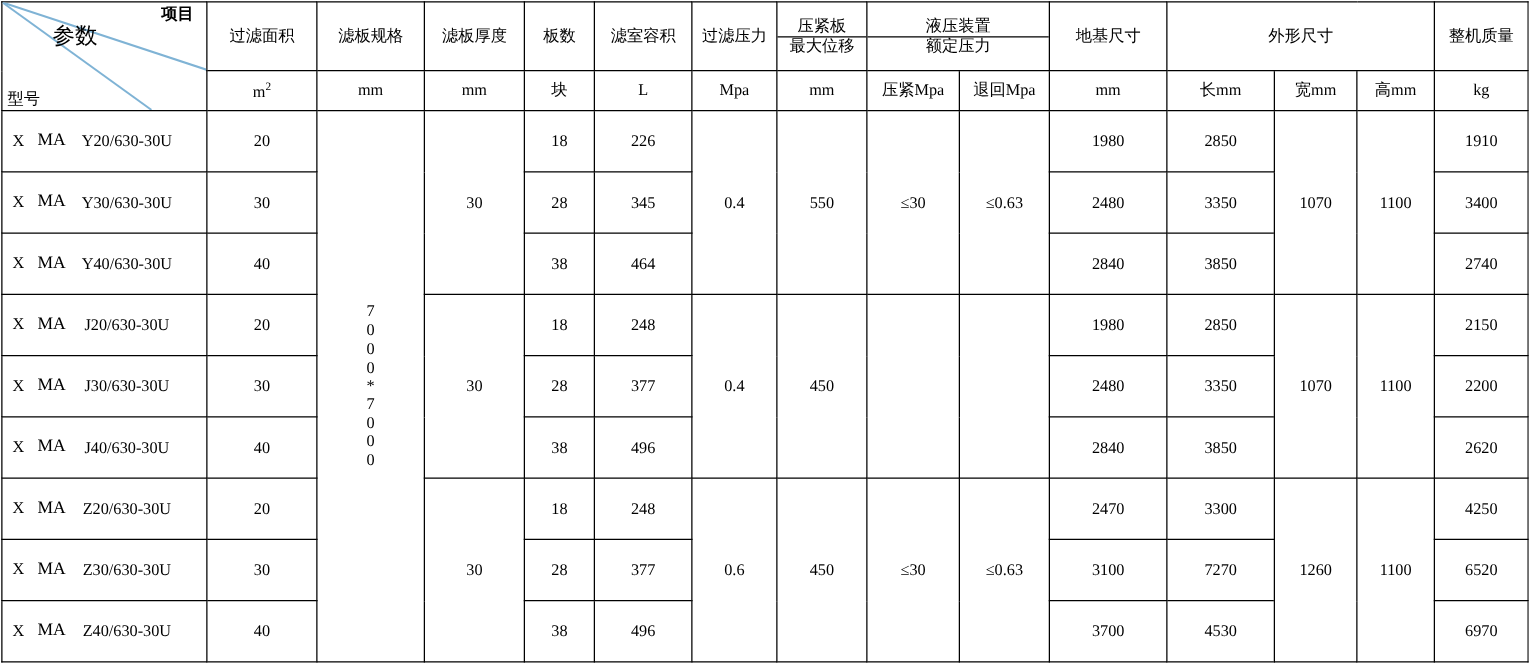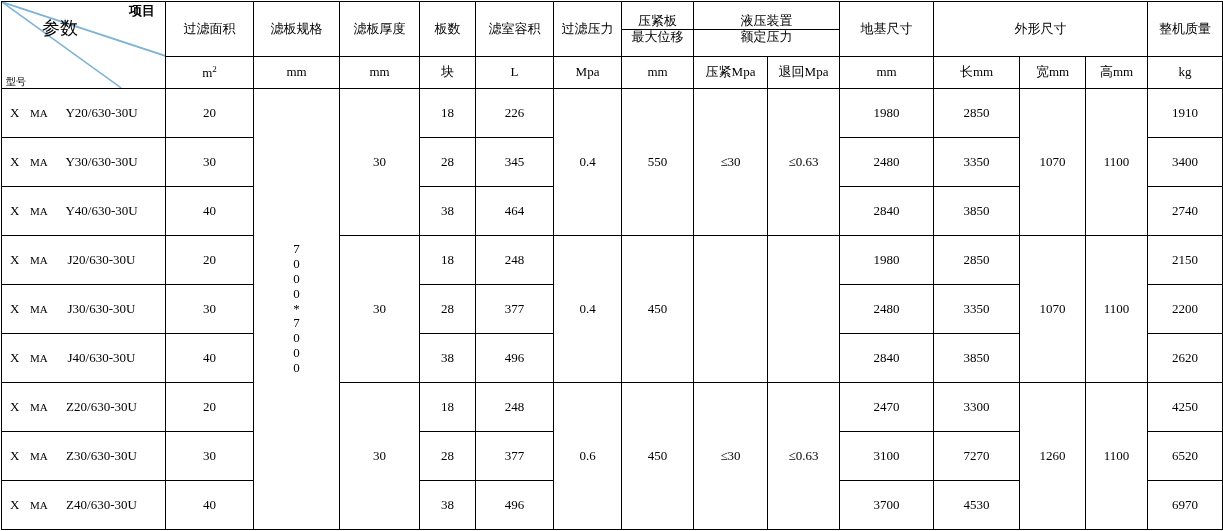--- a/index.html
+++ b/index.html
@@ -47,21 +47,21 @@
     font-weight:bold;
   }
   .corner .lbl-param{
     position:absolute;
     top:16px; left:40px;
     font-size:18px;
   }
   .corner .lbl-model{
     position:absolute;
     bottom:1px; left:4px;
-    font-size:10px;
+    font-size:13px;
   }
   .corner svg{
     position:absolute; left:0; top:0;
     width:100%; height:100%;
   }
   .split-top, .split-bot{
     display:block;
     border:0;
   }
   .split-top{ border-bottom:1px solid #000; }
@@ -74,21 +74,21 @@
   .modelcell .x{
     position:absolute;
     left:8px; top:50%;
     transform:translateY(-50%);
     font-size:13px;
   }
   .modelcell .ma{
     position:absolute;
     left:28px; top:50%;
     transform:translateY(-50%);
-    font-size:11px;
+    font-size:14px;
     line-height:1.0;
     text-align:left;
   }
   .modelcell .mdl{
     display:block;
     padding-left:36px;
     font-size:13px;
     text-align:center;
   }
 

